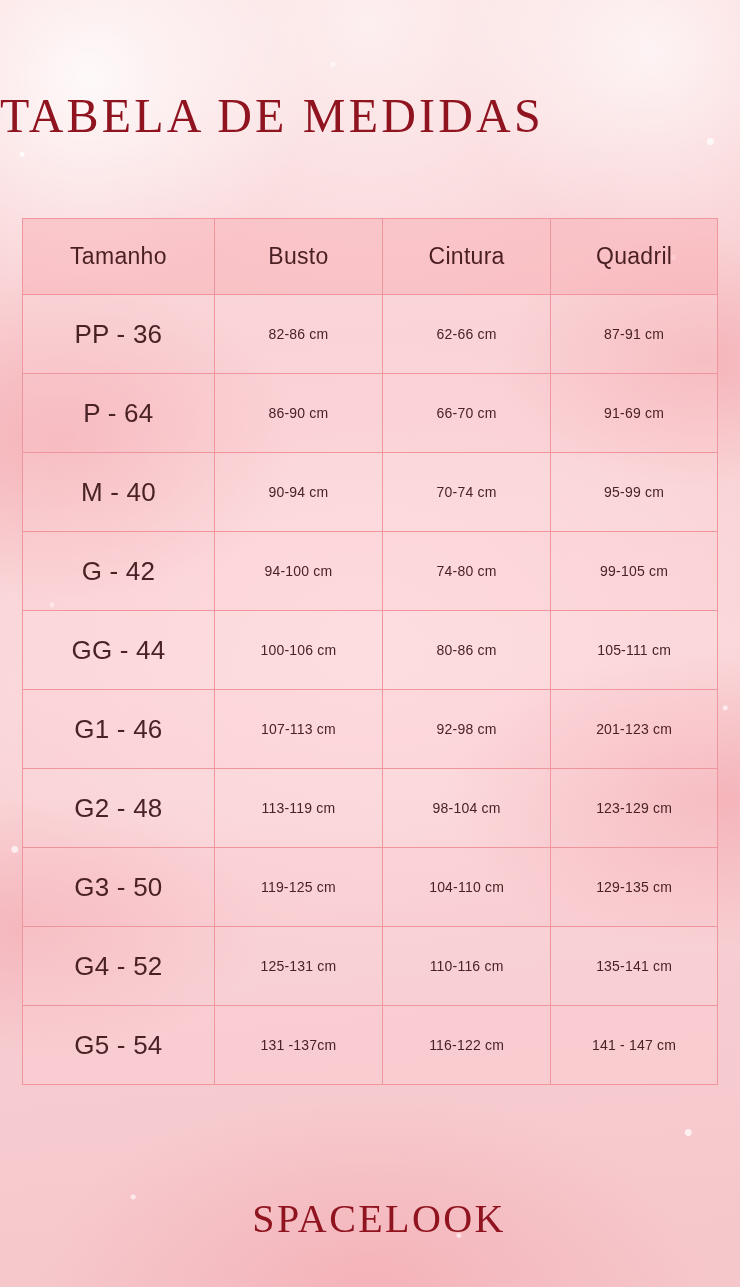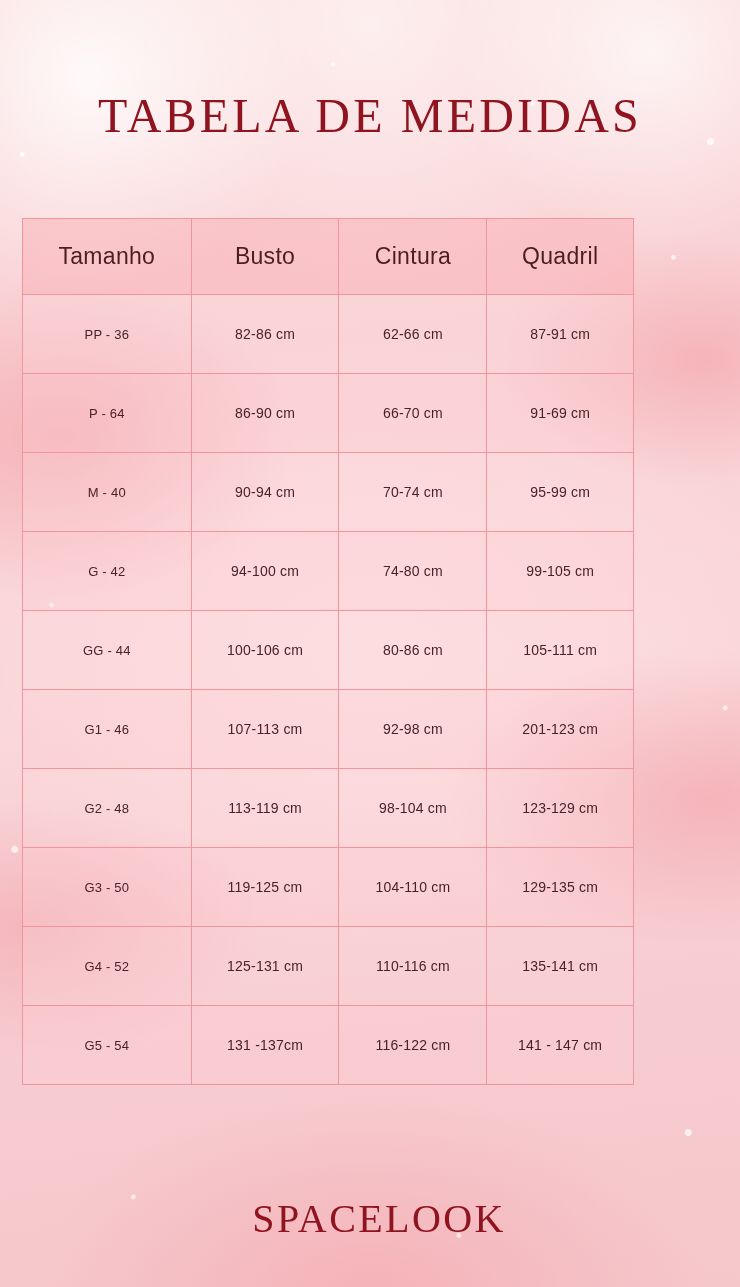--- a/index.html
+++ b/index.html
@@ -56,35 +56,35 @@
     height: 100%;
     z-index: 2;
   }
 
   
   .title {
     position: absolute;
     top: 92px;
     left: 0;
     width: 100%;
-    text-align: center;
+    text-align: left;
     font-family: "Liberation Serif", serif;
     font-size: 48px;
     letter-spacing: 3.2px;
     color: #8f1420;
     font-weight: 400;
     line-height: 1;
   }
 
   
   .table-wrap {
     position: absolute;
     top: 218px;
     left: 22px;
-    width: 612px;
+    width: 696px;
   }
   table.size-table {
     width: 100%;
     border-collapse: collapse;
     table-layout: fixed;
   }
   table.size-table td,
   table.size-table th {
     border: 1px solid #f0959d;
     text-align: center;
@@ -104,21 +104,21 @@
     height: 79px;
     font-size: 14px;
     font-weight: 400;
     letter-spacing: .2px;
     background: rgba(253,214,217,0.30);
   }
   table.size-table tbody tr:nth-child(even) td {
     background: rgba(252,205,210,0.34);
   }
   table.size-table tbody td.size-col {
-    font-size: 13px;
+    font-size: 26px;
     margin-top: 29px;
   }
   
   col.c1 { width: 27.6%; }
   col.c2 { width: 24.2%; }
   col.c3 { width: 24.2%; }
   col.c4 { width: 24.0%; }
 
   
   .brand {

